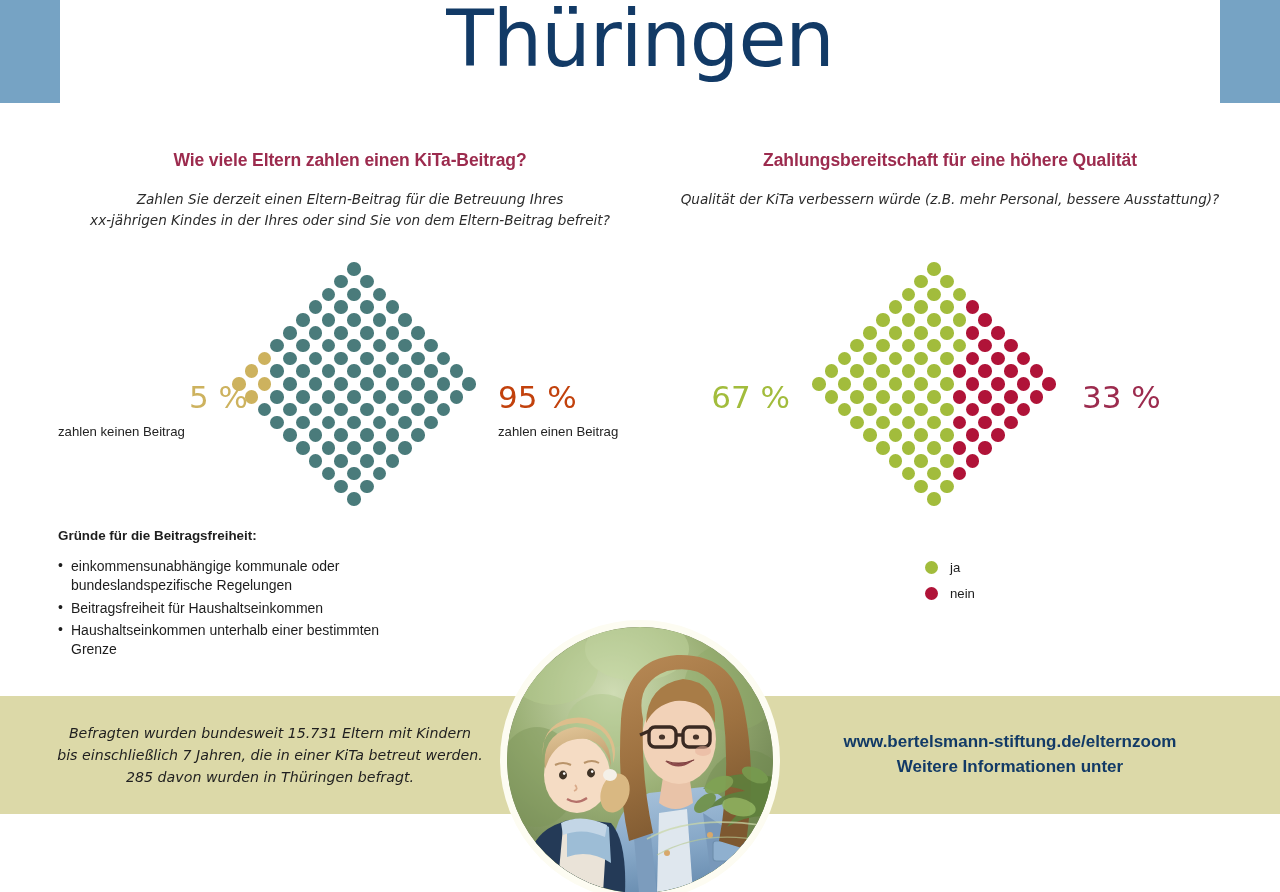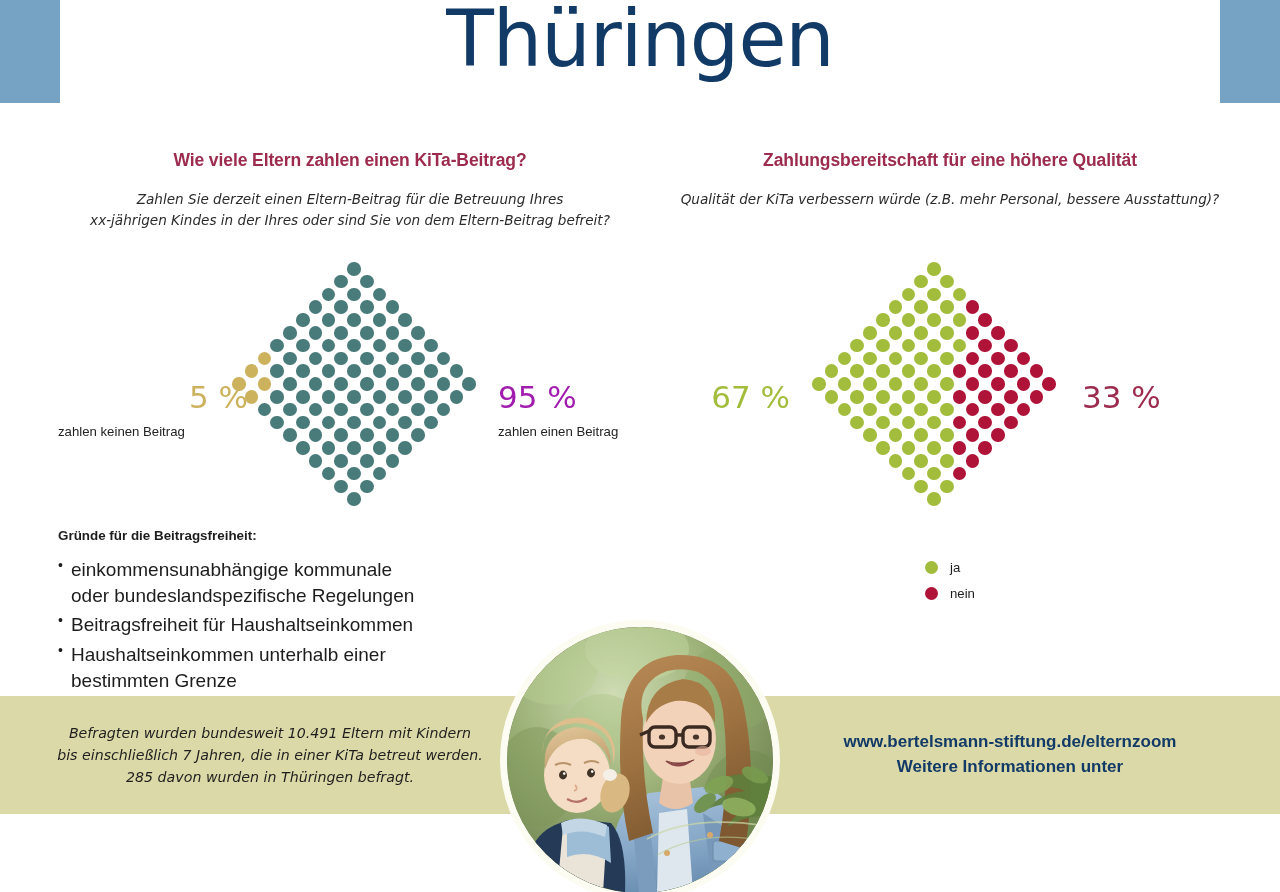--- a/index.html
+++ b/index.html
@@ -92,21 +92,21 @@
   #stat-right-no   { left: 1082px; top: 382px; width: 140px; text-align: left; }
 
   
   #reasons { position: absolute; left: 58px; top: 528px; width: 360px; }
   #reasons-heading {
     font-size: 13.4px; font-weight: bold; color: #1d1d1d;
     margin: 0 0 14px 0;
   }
   #reasons-list { list-style: none; margin: 0; padding: 0; }
   #reasons-list li {
-    font-size: 19px; color: #1d1d1d; line-height: 1.38;
+    font-size: 14px; color: #1d1d1d; line-height: 1.38;
     padding-left: 13px; position: relative; margin-bottom: 3px;
   }
   #reasons-list li::before {
     content: "•"; position: absolute; left: 0; top: -1px; font-size: 14px;
   }
 
   
   #legend { position: absolute; left: 925px; top: 560px; }
   .legend-row { display: flex; align-items: center; margin-bottom: 11px; }
   .legend-swatch { width: 13px; height: 13px; border-radius: 50%; margin-right: 12px; }
@@ -261,21 +261,21 @@
       <div class="dot" style="left: 230.4px; top: 115.2px; width: 13.5px; height: 13.5px; background: rgb(74, 123, 123);"></div>
     </div>
 </div>
 
 <div class="stat" id="stat-left-no">
   <div class="stat-value" style="color: rgb(205, 178, 94);">5 %</div>
   <div class="stat-caption">zahlen keinen Beitrag</div>
 </div>
 
 <div class="stat" id="stat-left-yes">
-  <div class="stat-value" style="color: #a21caf;">95 %</div>
+  <div class="stat-value" style="color: #c2410c;">95 %</div>
   <div class="stat-caption">zahlen einen Beitrag</div>
 </div>
 
 <div id="reasons">
   <div id="reasons-heading">Gründe für die Beitragsfreiheit:</div>
   <ul id="reasons-list">
       <li>einkommensunabhängige kommunale oder bundeslandspezifische Regelungen</li>
       <li>Beitragsfreiheit für Haushaltseinkommen</li>
       <li>Haushaltseinkommen unterhalb einer bestimmten Grenze</li>
     </ul>
@@ -408,21 +408,21 @@
     </div>
     <div class="legend-row">
       <span class="legend-swatch" style="background: rgb(176, 19, 56);"></span>
       <span class="legend-label">nein</span>
     </div>
   </div>
 
 <div id="footer-band" style="background: rgb(220, 217, 168);"></div>
 
 <div id="footer-note">
-  <div>Befragten wurden bundesweit 10.491 Eltern mit Kindern</div>
+  <div>Befragten wurden bundesweit 15.731 Eltern mit Kindern</div>
   <div>bis einschließlich 7 Jahren, die in einer KiTa betreut werden.</div>
   <div>285 davon wurden in Thüringen befragt.</div>
 </div>
 
 <div id="footer-cta">
   <div class="cta-line" style="color: rgb(18, 58, 102);">www.bertelsmann-stiftung.de/elternzoom</div>
   <div class="cta-line" style="color: rgb(18, 58, 102);">Weitere Informationen unter</div>
 </div>
 
 <div id="photo-circle">

